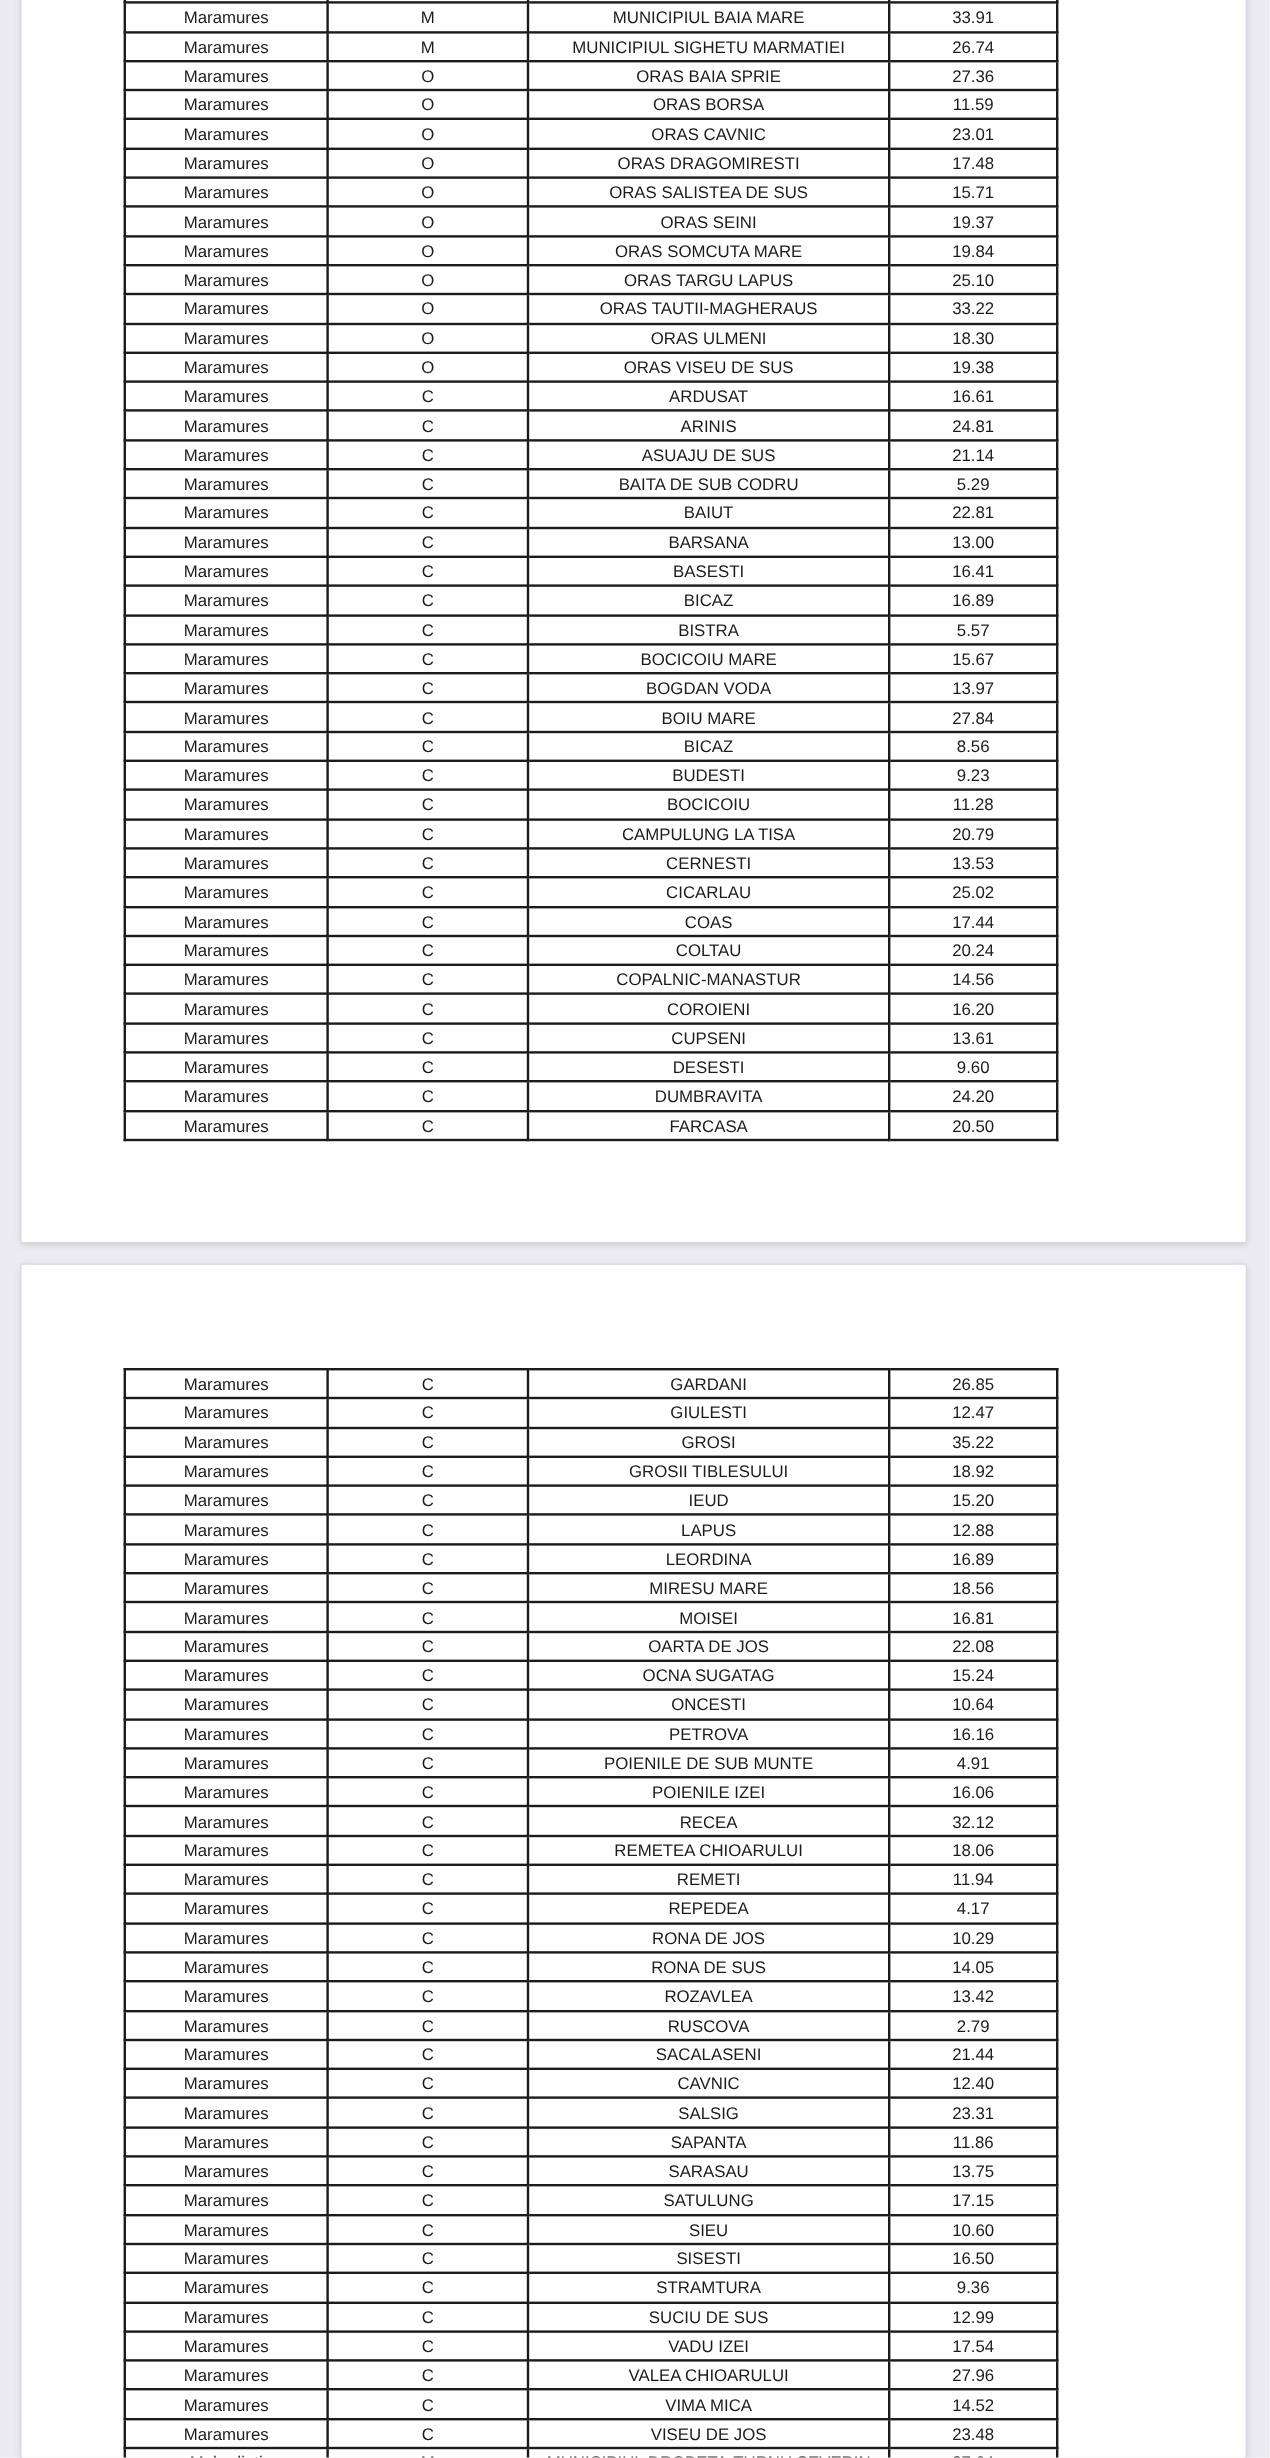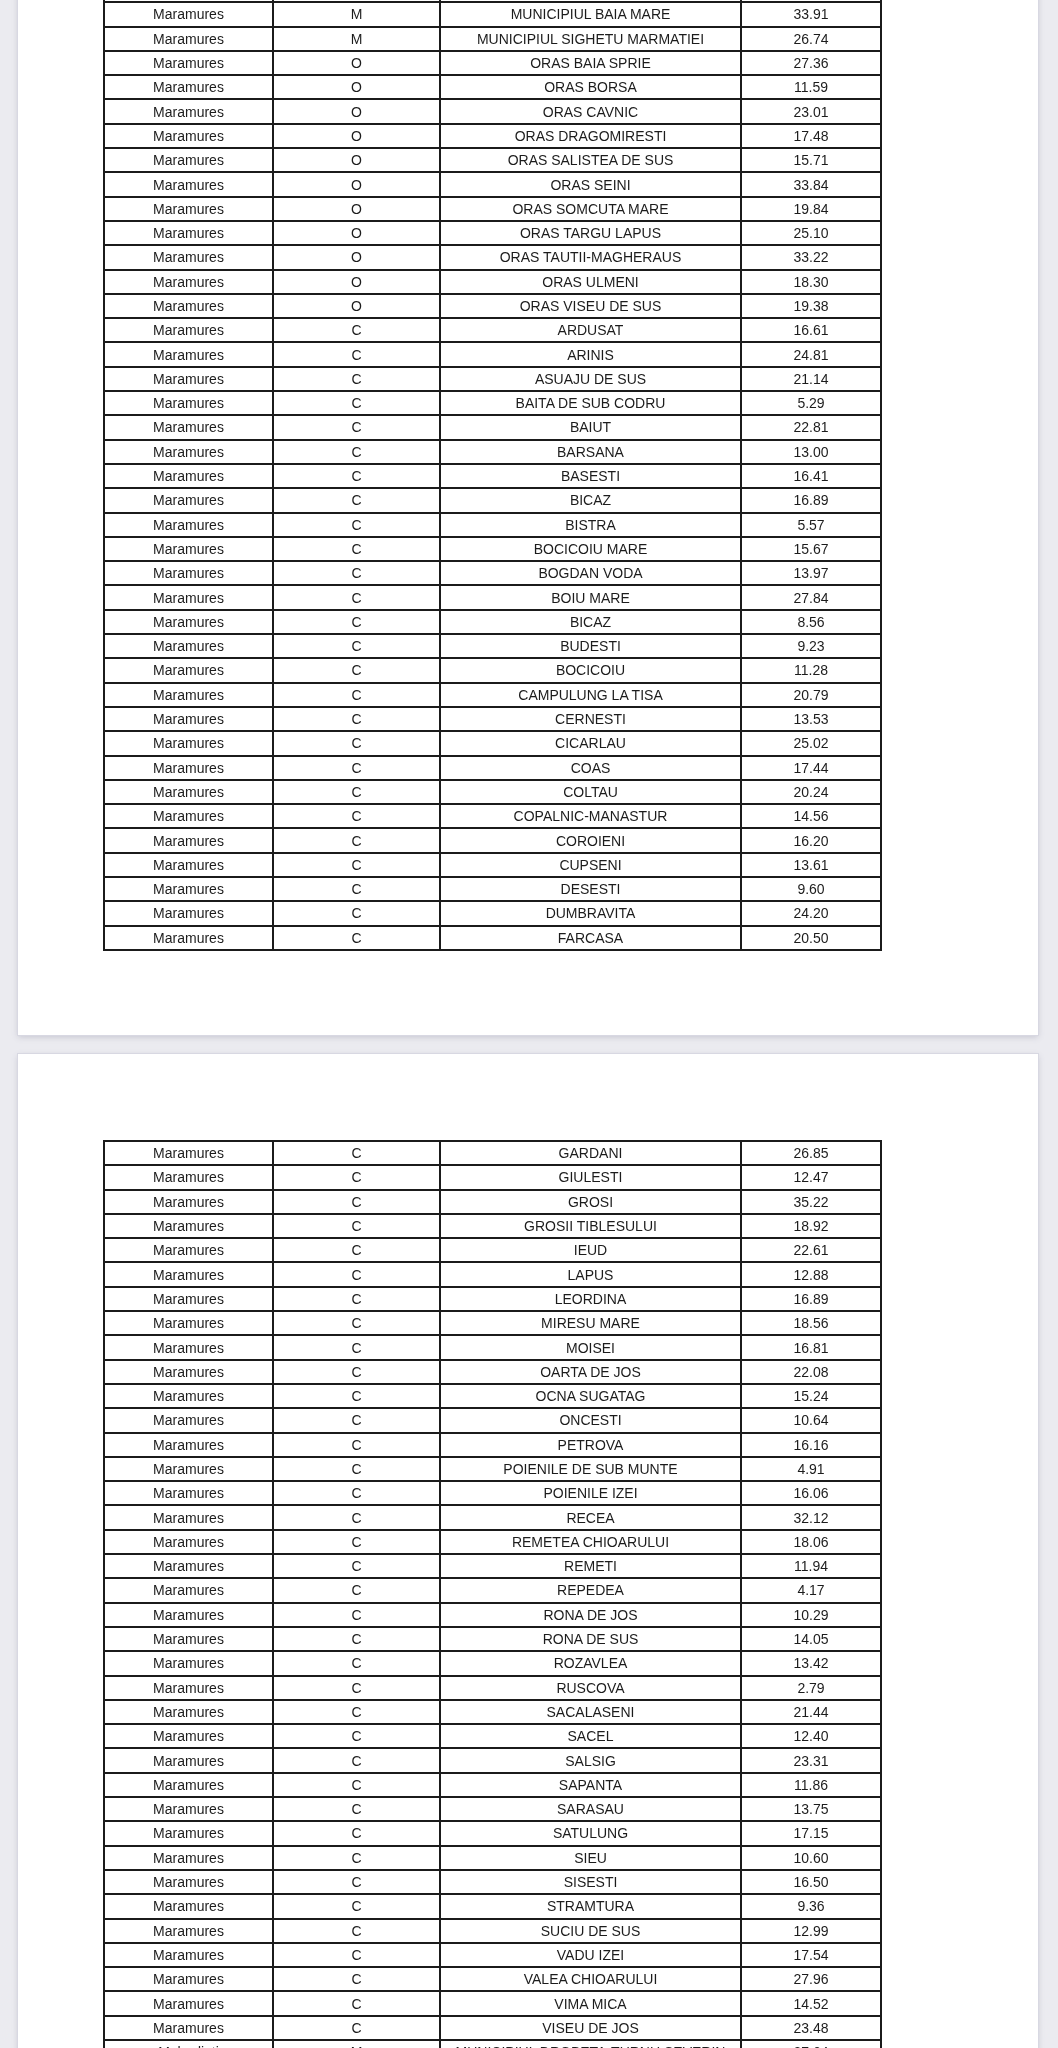--- a/index.html
+++ b/index.html
@@ -91,21 +91,21 @@
           <tr>
             <td>Maramures</td>
             <td>O</td>
             <td>ORAS SALISTEA DE SUS</td>
             <td>15.71</td>
           </tr>
           <tr>
             <td>Maramures</td>
             <td>O</td>
             <td>ORAS SEINI</td>
-            <td>33.84</td>
+            <td>19.37</td>
           </tr>
           <tr>
             <td>Maramures</td>
             <td>O</td>
             <td>ORAS SOMCUTA MARE</td>
             <td>19.84</td>
           </tr>
           <tr>
             <td>Maramures</td>
             <td>O</td>
@@ -320,21 +320,21 @@
           <tr>
             <td>Maramures</td>
             <td>C</td>
             <td>GROSII TIBLESULUI</td>
             <td>18.92</td>
           </tr>
           <tr>
             <td>Maramures</td>
             <td>C</td>
             <td>IEUD</td>
-            <td>22.61</td>
+            <td>15.20</td>
           </tr>
           <tr>
             <td>Maramures</td>
             <td>C</td>
             <td>LAPUS</td>
             <td>12.88</td>
           </tr>
           <tr>
             <td>Maramures</td>
             <td>C</td>
@@ -439,21 +439,21 @@
           </tr>
           <tr>
             <td>Maramures</td>
             <td>C</td>
             <td>SACALASENI</td>
             <td>21.44</td>
           </tr>
           <tr>
             <td>Maramures</td>
             <td>C</td>
-            <td>SACEL</td>
+            <td>CAVNIC</td>
             <td>12.40</td>
           </tr>
           <tr>
             <td>Maramures</td>
             <td>C</td>
             <td>SALSIG</td>
             <td>23.31</td>
           </tr>
           <tr>
             <td>Maramures</td>

